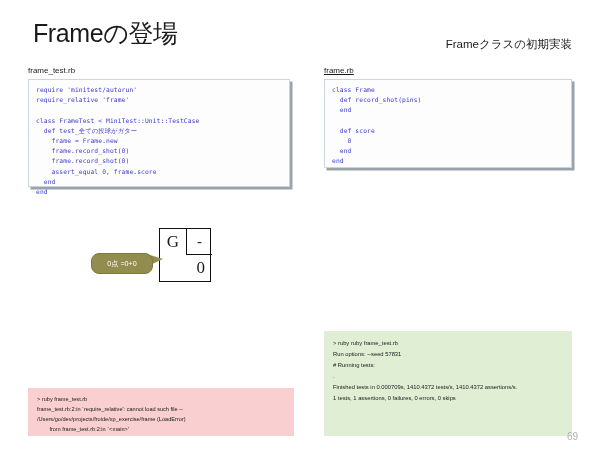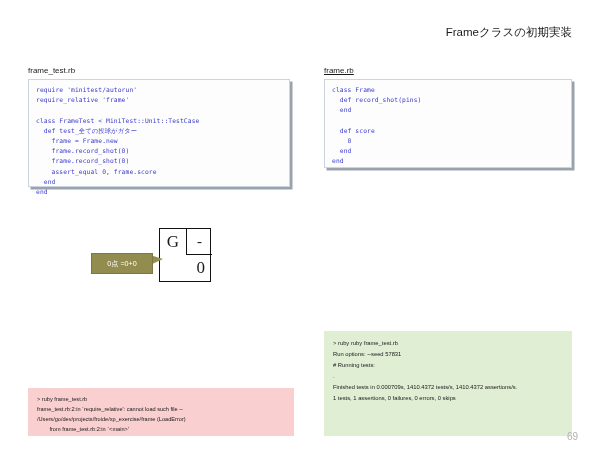--- a/index.html
+++ b/index.html
@@ -20,21 +20,21 @@
     position: absolute;
     left: 33px; top: 17px;
     font-size: 25px;
     font-weight: 400;
     color: #1a1a1a;
     letter-spacing: -0.4px;
     white-space: nowrap;
   }
   .subtitle {
     position: absolute;
-    right: 28px; top: 25px;
+    right: 28px; top: 37px;
     font-size: 11.5px;
     color: #1a1a1a;
     white-space: nowrap;
   }
 
   
   .file-label {
     position: absolute;
     font-size: 8px;
     color: #1a1a1a;
@@ -97,21 +97,21 @@
     font-size: 17px; color: #1a1a1a;
     font-family: "Liberation Serif", serif;
   }
 
   .callout {
     position: absolute;
     left: 91px; top: 253px;
     width: 62px; height: 21px;
     background: #938c4f;
     border: 1px solid #7d7742;
-    border-radius: 0;
+    border-radius: 8px;
     display: flex; align-items: center; justify-content: center;
   }
   .callout-text {
     font-size: 7.2px;
     color: #ffffff;
     white-space: nowrap;
   }
   .callout-tail {
     position: absolute;
     left: 150px; top: 255px;
@@ -150,20 +150,21 @@
     font-size: 10px;
     color: #b2b2b2;
     margin-top: 43px;
   }
 </style>
 </head>
 <body>
 
 <div class="slide">
 
+  <div class="title">Frameの登場</div>
   <div class="subtitle">Frameクラスの初期実装</div>
 
   <div class="file-label left">frame_test.rb</div>
   <div class="code-panel left">
     <pre>require 'minitest/autorun'
 require_relative 'frame'
 
 class FrameTest &lt; MiniTest::Unit::TestCase
   def test_全ての投球がガター
     frame = Frame.new

